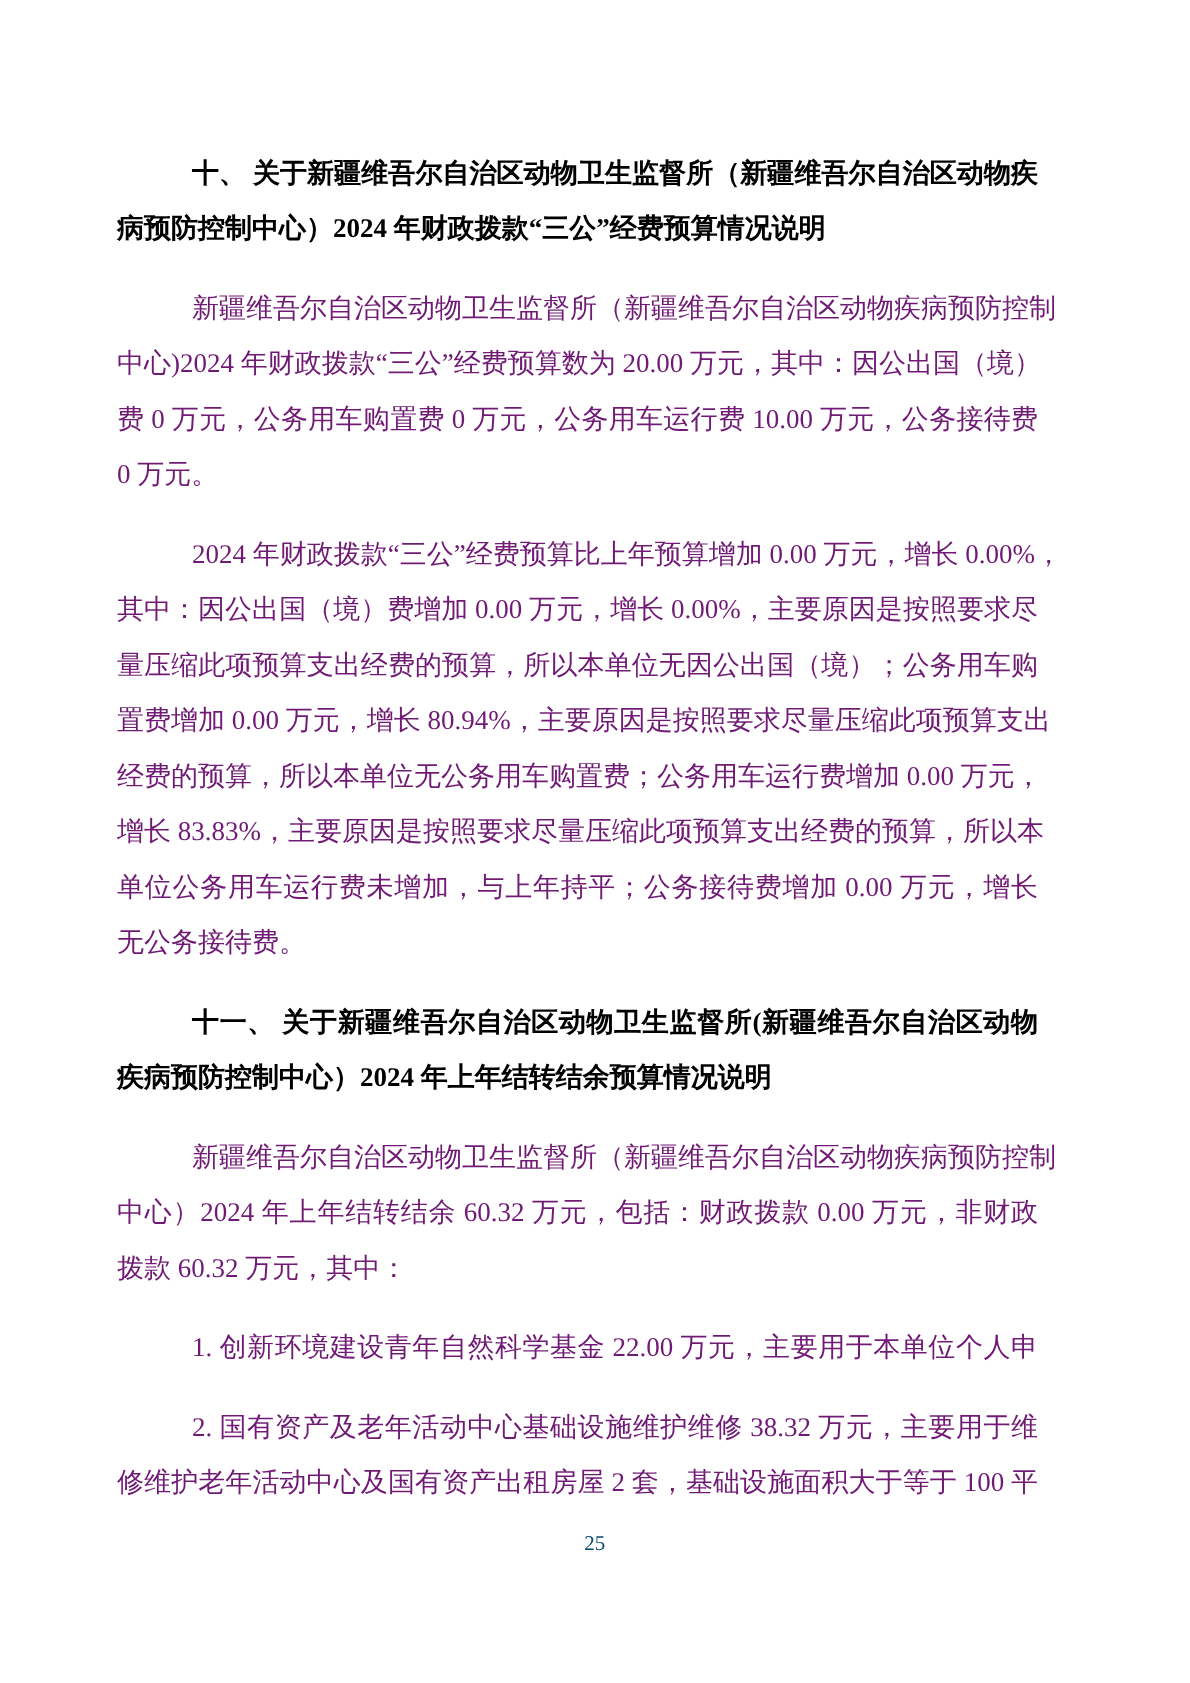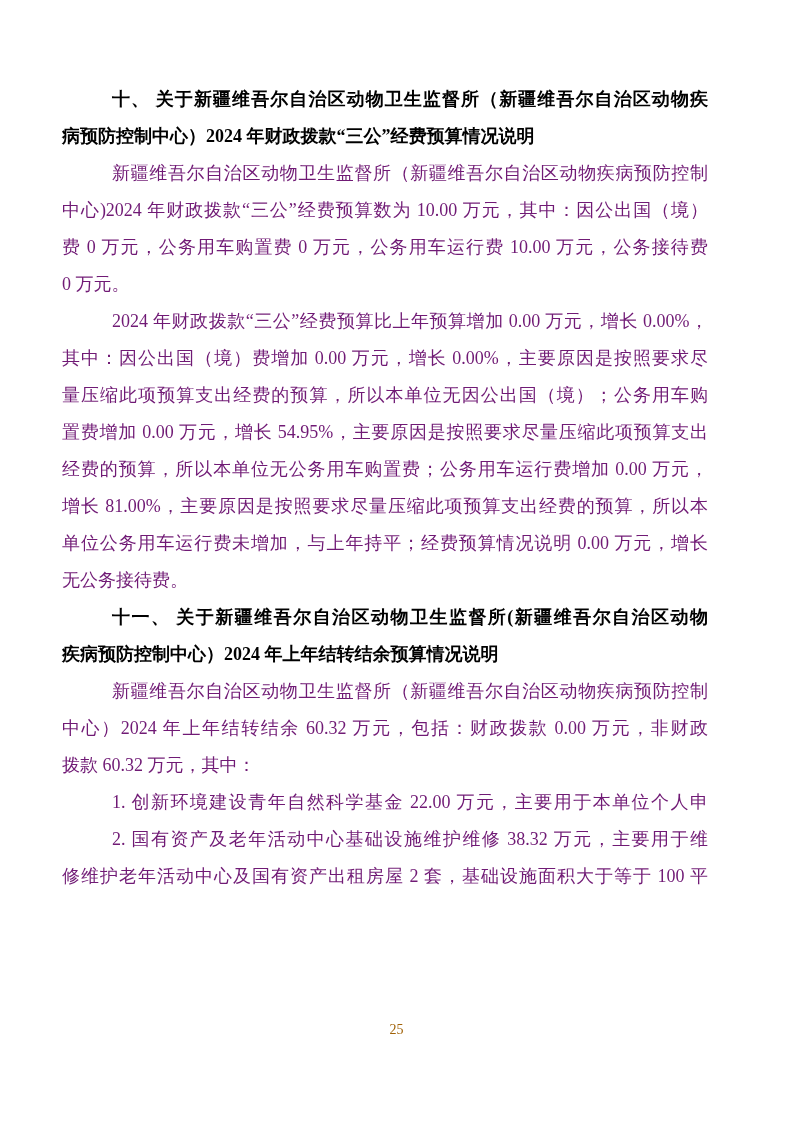--- a/index.html
+++ b/index.html
@@ -16,21 +16,21 @@
     height: 1122px;
     background: #ffffff;
     overflow: hidden;
   }
   .doc {
     position: absolute;
     left: 62px;
     top: 81px;
     width: 646px;
   }
-  .block { margin: 0; padding: 0; }
+  .block { margin: 16px; padding: 0; }
   .line {
     font-size: 18px;
     height: 37px;
     line-height: 37px;
     white-space: nowrap;
     text-align: left;
     color: #701a75;
   }
   
   .line.fill {
@@ -44,46 +44,46 @@
     color: #000000;
   }
   .footer {
     position: absolute;
     left: 0;
     top: 1022px;
     width: 793px;
     text-align: center;
     font-size: 14px;
     line-height: 16px;
-    color: #a16207;
+    color: #0c4a6e;
   }
 </style>
 </head>
 <body>
 
 <div class="page">
   <div class="doc">
       <div class="block heading">
         <div class="line fill indent">十、 关于新疆维吾尔自治区动物卫生监督所（新疆维吾尔自治区动物疾</div>
         <div class="line">病预防控制中心）2024 年财政拨款“三公”经费预算情况说明</div>
       </div>
       <div class="block para">
         <div class="line fill indent">新疆维吾尔自治区动物卫生监督所（新疆维吾尔自治区动物疾病预防控制</div>
-        <div class="line fill">中心)2024 年财政拨款“三公”经费预算数为 10.00 万元，其中：因公出国（境）</div>
+        <div class="line fill">中心)2024 年财政拨款“三公”经费预算数为 20.00 万元，其中：因公出国（境）</div>
         <div class="line fill">费 0 万元，公务用车购置费 0 万元，公务用车运行费 10.00 万元，公务接待费</div>
         <div class="line">0 万元。</div>
       </div>
       <div class="block para">
         <div class="line fill indent">2024 年财政拨款“三公”经费预算比上年预算增加 0.00 万元，增长 0.00%，</div>
         <div class="line fill">其中：因公出国（境）费增加 0.00 万元，增长 0.00%，主要原因是按照要求尽</div>
         <div class="line fill">量压缩此项预算支出经费的预算，所以本单位无因公出国（境）；公务用车购</div>
-        <div class="line fill">置费增加 0.00 万元，增长 54.95%，主要原因是按照要求尽量压缩此项预算支出</div>
+        <div class="line fill">置费增加 0.00 万元，增长 80.94%，主要原因是按照要求尽量压缩此项预算支出</div>
         <div class="line fill">经费的预算，所以本单位无公务用车购置费；公务用车运行费增加 0.00 万元，</div>
-        <div class="line fill">增长 81.00%，主要原因是按照要求尽量压缩此项预算支出经费的预算，所以本</div>
-        <div class="line fill">单位公务用车运行费未增加，与上年持平；经费预算情况说明 0.00 万元，增长</div>
+        <div class="line fill">增长 83.83%，主要原因是按照要求尽量压缩此项预算支出经费的预算，所以本</div>
+        <div class="line fill">单位公务用车运行费未增加，与上年持平；公务接待费增加 0.00 万元，增长</div>
         <div class="line">无公务接待费。</div>
       </div>
       <div class="block heading">
         <div class="line fill indent">十一、 关于新疆维吾尔自治区动物卫生监督所(新疆维吾尔自治区动物</div>
         <div class="line">疾病预防控制中心）2024 年上年结转结余预算情况说明</div>
       </div>
       <div class="block para">
         <div class="line fill indent">新疆维吾尔自治区动物卫生监督所（新疆维吾尔自治区动物疾病预防控制</div>
         <div class="line fill">中心）2024 年上年结转结余 60.32 万元，包括：财政拨款 0.00 万元，非财政</div>
         <div class="line">拨款 60.32 万元，其中：</div>

